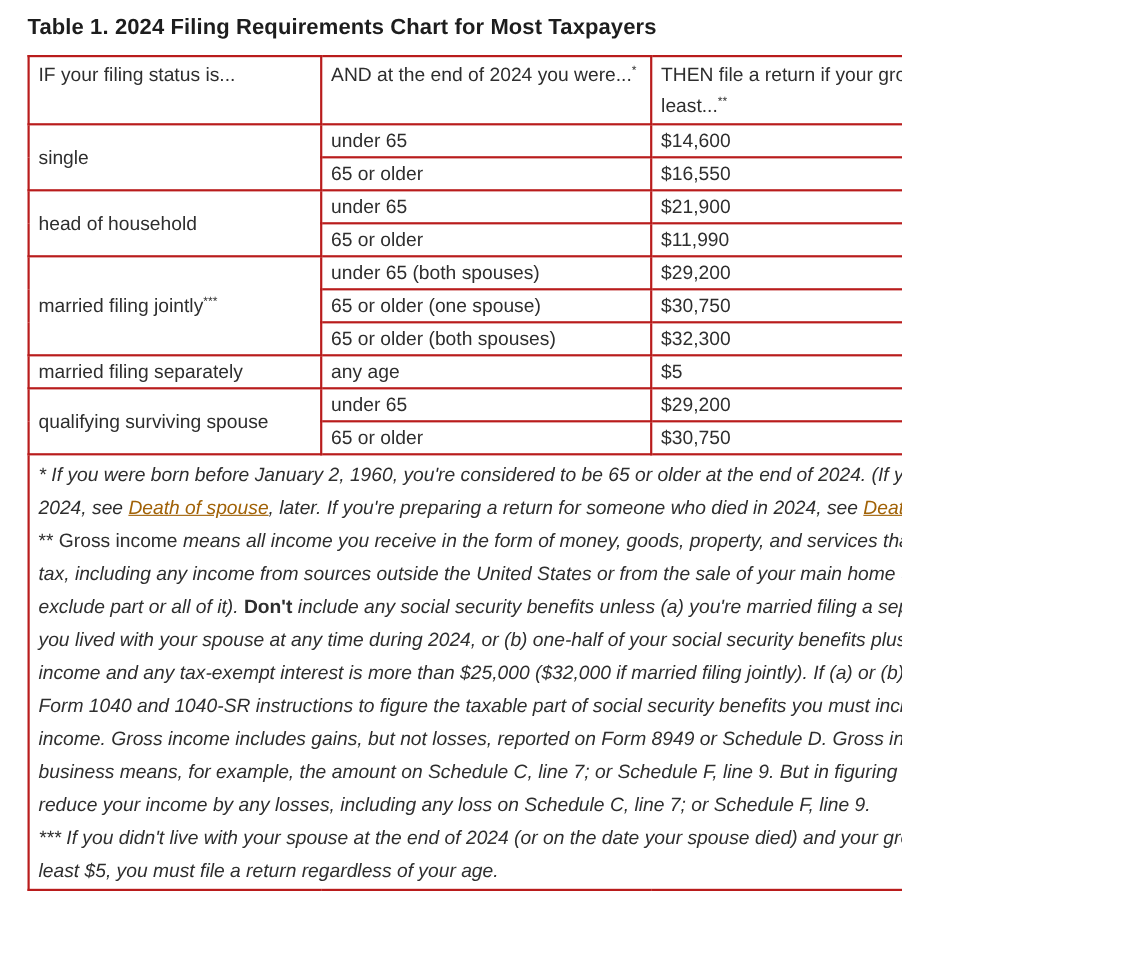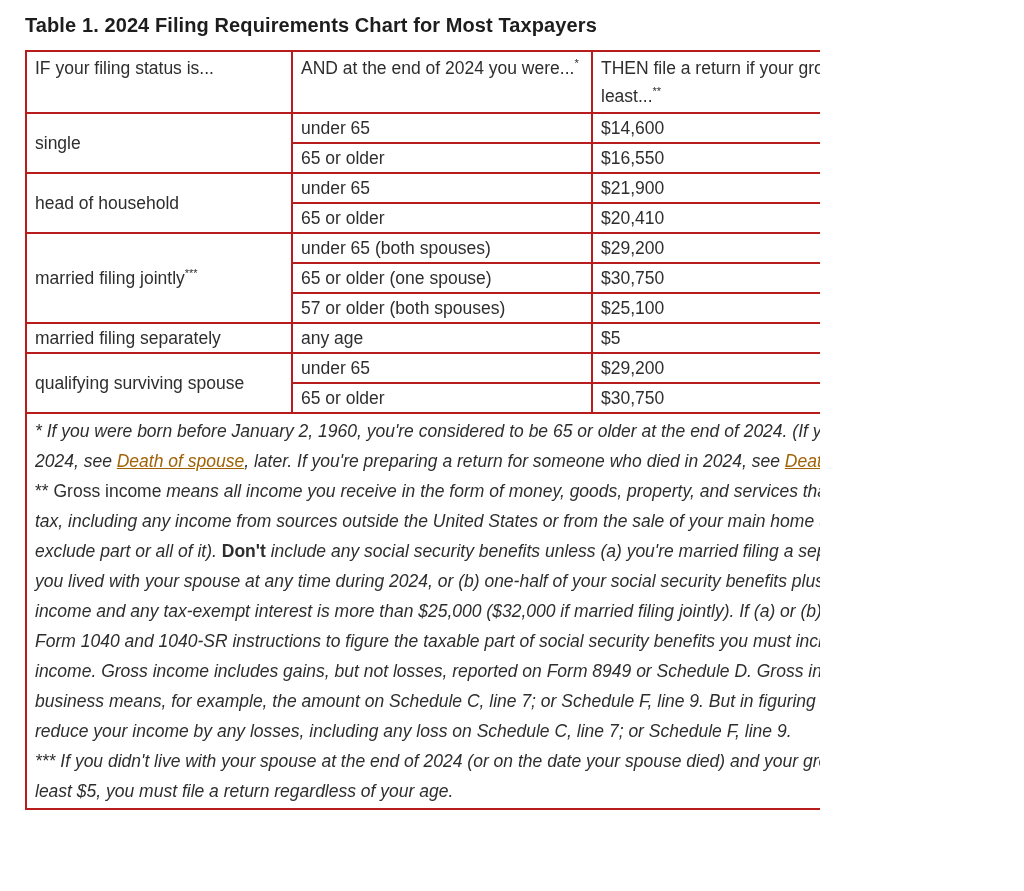--- a/index.html
+++ b/index.html
@@ -111,34 +111,34 @@
           <td class="age">65 or older</td>
           <td class="amount">$16,550</td>
         </tr>
         <tr>
           <td class="status" rowspan="2">head of household</td>
           <td class="age">under 65</td>
           <td class="amount">$21,900</td>
         </tr>
         <tr>
           <td class="age">65 or older</td>
-          <td class="amount">$20,410</td>
+          <td class="amount">$11,990</td>
         </tr>
         <tr>
           <td class="status" rowspan="3">married filing jointly<sup>***</sup></td>
           <td class="age">under 65 (both spouses)</td>
           <td class="amount">$29,200</td>
         </tr>
         <tr>
           <td class="age">65 or older (one spouse)</td>
           <td class="amount">$30,750</td>
         </tr>
         <tr>
-          <td class="age">57 or older (both spouses)</td>
-          <td class="amount">$25,100</td>
+          <td class="age">65 or older (both spouses)</td>
+          <td class="amount">$32,300</td>
         </tr>
         <tr>
           <td class="status" rowspan="1">married filing separately</td>
           <td class="age">any age</td>
           <td class="amount">$5</td>
         </tr>
         <tr>
           <td class="status" rowspan="2">qualifying surviving spouse</td>
           <td class="age">under 65</td>
           <td class="amount">$29,200</td>

